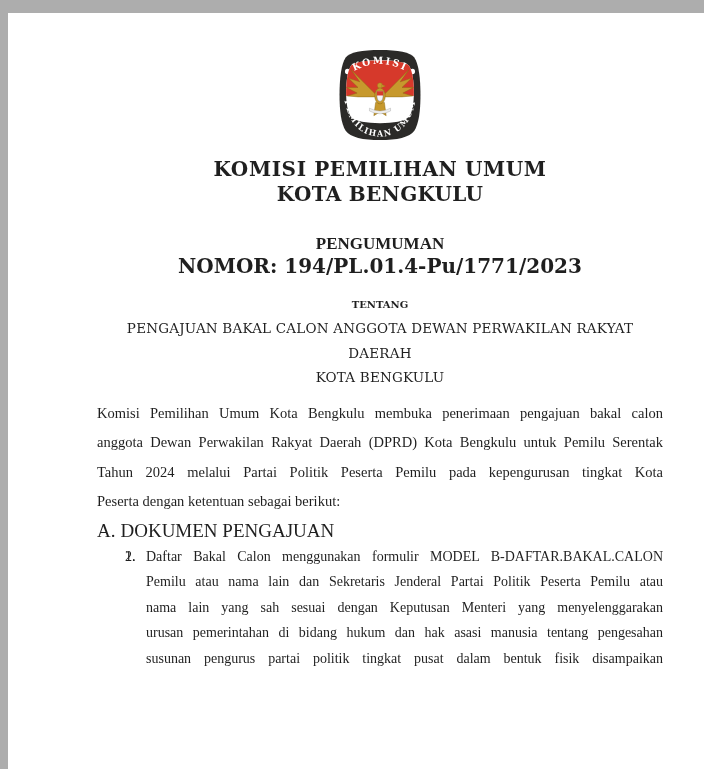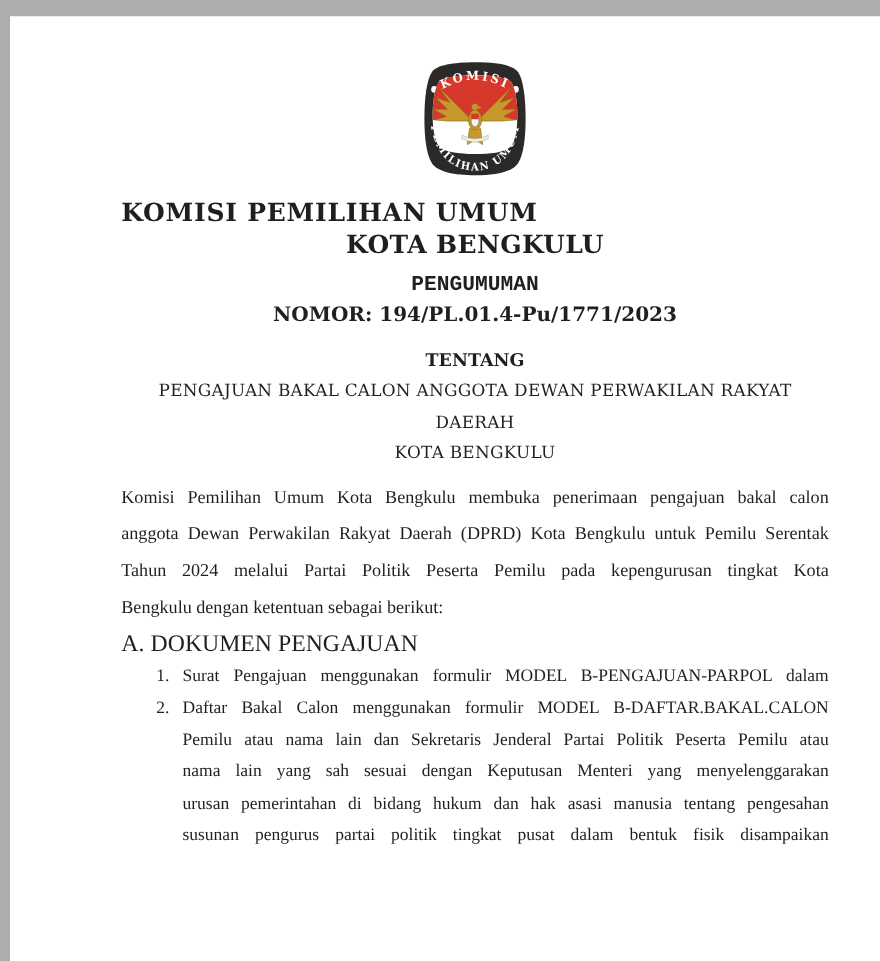--- a/index.html
+++ b/index.html
@@ -27,50 +27,51 @@
     margin-left: 89px;
     width: 566px;
   }
   
   .org1 {
     margin-top: 11px;
     font-family: "DejaVu Serif", serif;
     font-weight: bold;
     font-size: 20px;
     line-height: 25px;
+    text-align: center;
     letter-spacing: 0.6px;
   }
   .org2 {
     font-family: "DejaVu Serif", serif;
     font-weight: bold;
     font-size: 20px;
     line-height: 25px;
     text-align: center;
     letter-spacing: 0.3px;
   }
   .doc-type {
-    margin-top: 10px;
-    font-family: Liberation Mono, monospace;
+    margin-top: 26px;
+    font-family: Liberation Serif, serif;
     font-weight: bold;
     font-size: 17px;
     line-height: 22px;
     text-align: center;
   }
   .doc-number {
     font-family: "DejaVu Serif", serif;
     font-weight: bold;
-    font-size: 16px;
+    font-size: 20px;
     line-height: 23px;
     text-align: center;
   }
   .about {
     margin-top: 15px;
     font-family: "DejaVu Serif", serif;
     font-weight: bold;
-    font-size: 14px;
+    font-size: 10px;
     line-height: 23px;
     text-align: center;
   }
   .subject-line {
     font-family: "DejaVu Serif", serif;
     font-weight: normal;
     font-size: 13.5px;
     line-height: 24.5px;
     text-align: center;
     letter-spacing: 0.2px;
@@ -159,31 +160,30 @@
     <div class="doc-number">NOMOR: 194/PL.01.4-Pu/1771/2023</div>
 
     <div class="about">TENTANG</div>
     <div class="subject-line">PENGAJUAN BAKAL CALON ANGGOTA DEWAN PERWAKILAN RAKYAT DAERAH</div>
     <div class="subject-line">KOTA BENGKULU</div>
 
     <div class="intro">
         <div class="jline">Komisi Pemilihan Umum Kota Bengkulu membuka penerimaan pengajuan bakal calon</div>
         <div class="jline">anggota Dewan Perwakilan Rakyat Daerah (DPRD) Kota Bengkulu untuk Pemilu Serentak</div>
         <div class="jline">Tahun 2024 melalui Partai Politik Peserta Pemilu pada kepengurusan tingkat Kota</div>
-        <div class="jline last">Bengkulu dengan ketentuan sebagai berikut:</div>
+        <div class="jline last">Peserta dengan ketentuan sebagai berikut:</div>
       </div>
 
     <div class="section-heading">
       <span class="sec-label">A.</span><span>DOKUMEN PENGAJUAN</span>
     </div>
 
     <div class="list-item">
       <span class="num">1.</span>
       <div>
-          <div class="jline">Surat Pengajuan menggunakan formulir MODEL B-PENGAJUAN-PARPOL dalam</div>
         </div>
     </div>
 
     <div class="list-item">
       <span class="num">2.</span>
       <div>
           <div class="jline">Daftar Bakal Calon menggunakan formulir MODEL B-DAFTAR.BAKAL.CALON</div>
           <div class="jline">Pemilu atau nama lain dan Sekretaris Jenderal Partai Politik Peserta Pemilu atau</div>
           <div class="jline">nama lain yang sah sesuai dengan Keputusan Menteri yang menyelenggarakan</div>
           <div class="jline">urusan pemerintahan di bidang hukum dan hak asasi manusia tentang pengesahan</div>

